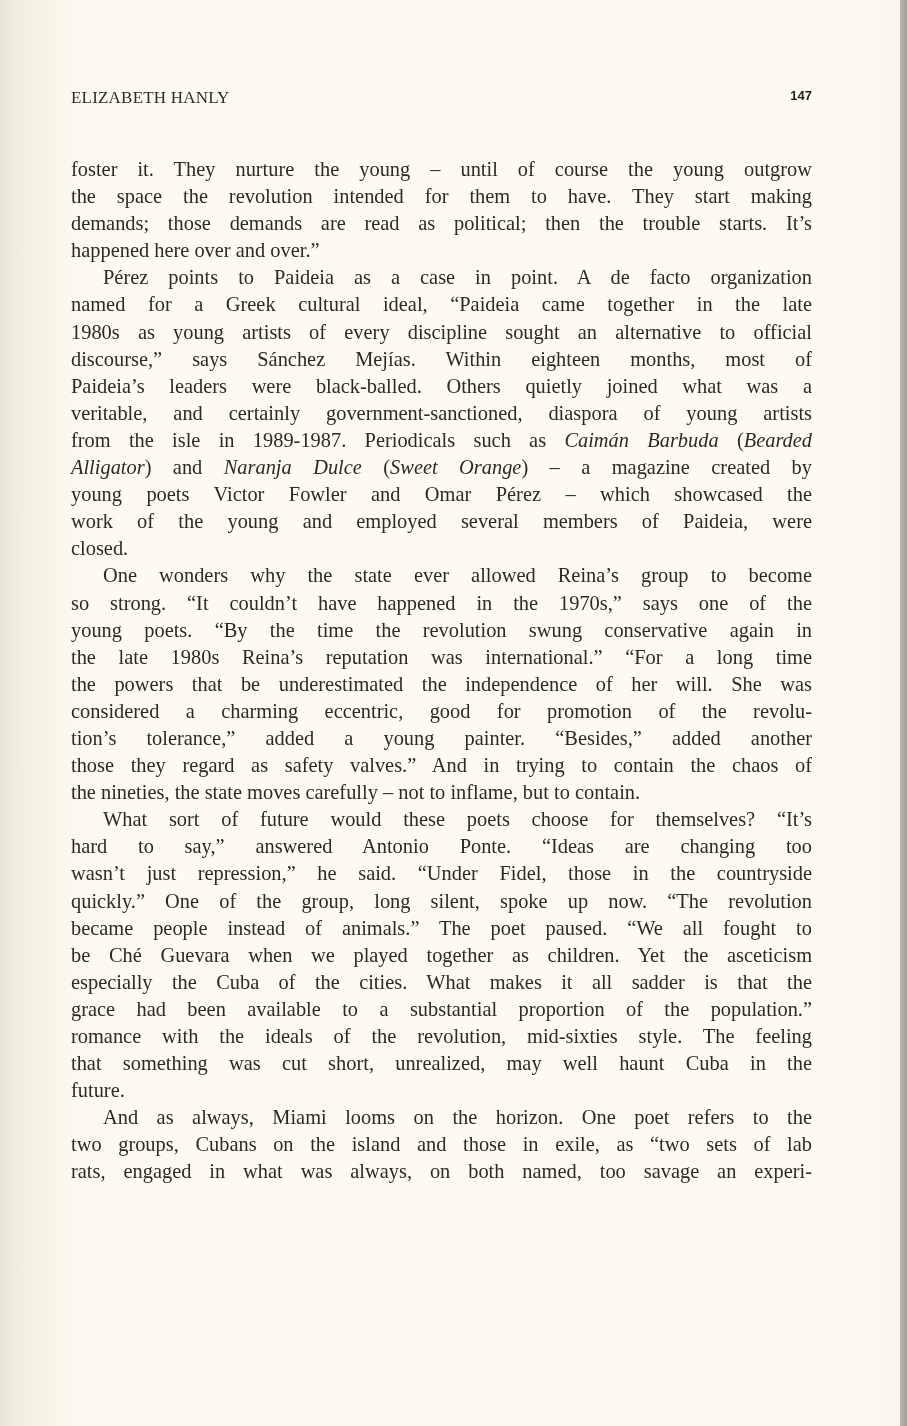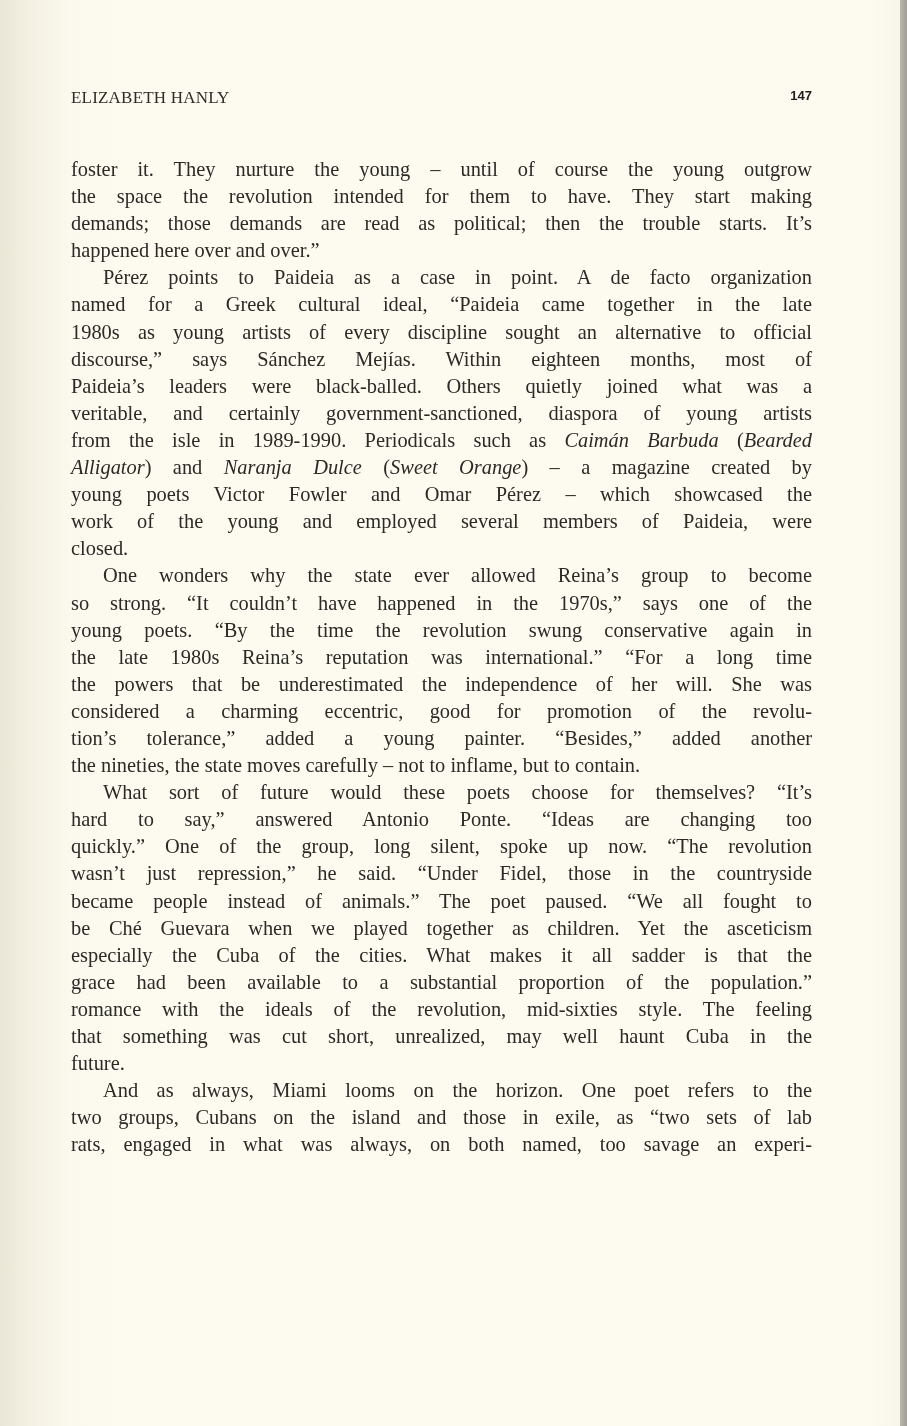--- a/index.html
+++ b/index.html
@@ -91,37 +91,38 @@
       <div class="line">foster it. They nurture the young – until of course the young outgrow</div>
       <div class="line">the space the revolution intended for them to have. They start making</div>
       <div class="line">demands; those demands are read as political; then the trouble starts. It’s</div>
       <div class="line last">happened here over and over.”</div>
       <div class="line indent">Pérez points to Paideia as a case in point. A de facto organization</div>
       <div class="line">named for a Greek cultural ideal, “Paideia came together in the late</div>
       <div class="line">1980s as young artists of every discipline sought an alternative to official</div>
       <div class="line">discourse,” says Sánchez Mejías. Within eighteen months, most of</div>
       <div class="line">Paideia’s leaders were black-balled. Others quietly joined what was a</div>
       <div class="line">veritable, and certainly government-sanctioned, diaspora of young artists</div>
-      <div class="line"><span>from the isle in 1989-1990. Periodicals such as </span><span class="i">Caimán Barbuda</span><span> (</span><span class="i">Bearded</span></div>
+      <div class="line"><span>from the isle in 1989-1987. Periodicals such as </span><span class="i">Caimán Barbuda</span><span> (</span><span class="i">Bearded</span></div>
       <div class="line"><span class="i">Alligator</span><span>) and </span><span class="i">Naranja Dulce</span><span> (</span><span class="i">Sweet Orange</span><span>) – a magazine created by</span></div>
       <div class="line">young poets Victor Fowler and Omar Pérez – which showcased the</div>
       <div class="line">work of the young and employed several members of Paideia, were</div>
       <div class="line last">closed.</div>
       <div class="line indent">One wonders why the state ever allowed Reina’s group to become</div>
       <div class="line">so strong. “It couldn’t have happened in the 1970s,” says one of the</div>
       <div class="line">young poets. “By the time the revolution swung conservative again in</div>
       <div class="line">the late 1980s Reina’s reputation was international.” “For a long time</div>
       <div class="line">the powers that be underestimated the independence of her will. She was</div>
       <div class="line">considered a charming eccentric, good for promotion of the revolu-</div>
       <div class="line">tion’s tolerance,” added a young painter. “Besides,” added another</div>
+      <div class="line">those they regard as safety valves.” And in trying to contain the chaos of</div>
       <div class="line last">the nineties, the state moves carefully – not to inflame, but to contain.</div>
       <div class="line indent">What sort of future would these poets choose for themselves? “It’s</div>
       <div class="line">hard to say,” answered Antonio Ponte. “Ideas are changing too</div>
+      <div class="line">wasn’t just repression,” he said. “Under Fidel, those in the countryside</div>
       <div class="line">quickly.” One of the group, long silent, spoke up now. “The revolution</div>
-      <div class="line">wasn’t just repression,” he said. “Under Fidel, those in the countryside</div>
       <div class="line">became people instead of animals.” The poet paused. “We all fought to</div>
       <div class="line">be Ché Guevara when we played together as children. Yet the asceticism</div>
       <div class="line">especially the Cuba of the cities. What makes it all sadder is that the</div>
       <div class="line">grace had been available to a substantial proportion of the population.”</div>
       <div class="line">romance with the ideals of the revolution, mid-sixties style. The feeling</div>
       <div class="line">that something was cut short, unrealized, may well haunt Cuba in the</div>
       <div class="line last">future.</div>
       <div class="line indent">And as always, Miami looms on the horizon. One poet refers to the</div>
       <div class="line">two groups, Cubans on the island and those in exile, as “two sets of lab</div>
       <div class="line">rats, engaged in what was always, on both named, too savage an experi-</div>

